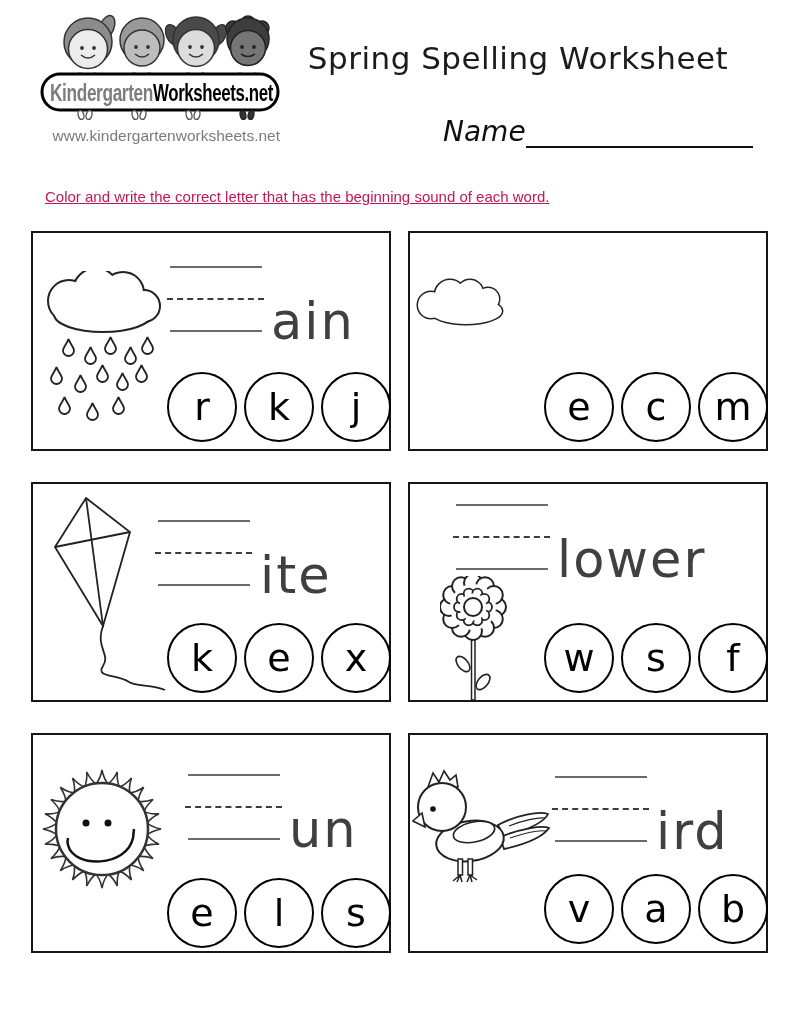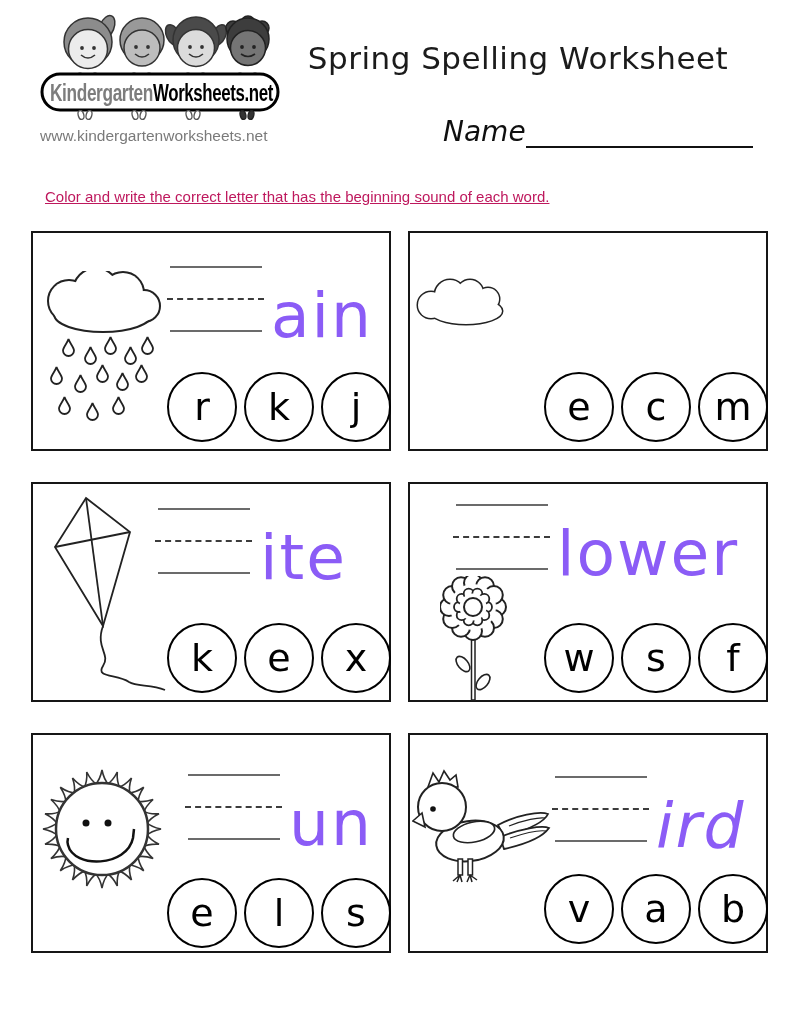--- a/index.html
+++ b/index.html
@@ -4,49 +4,49 @@
 <style>
   html,body{margin:0;padding:0;}
   body{
     width:800px;height:1035px;background:#ffffff;position:relative;
     font-family:"DejaVu Sans","Liberation Sans",sans-serif;color:#111;
     overflow:hidden;
   }
   
   .logo{position:absolute;left:40px;top:12px;width:240px;}
   .logo svg{display:block;}
-  .website{margin-top:3px;text-align:left;color:#7a7a7a;font-size:15.5px;
+  .website{margin-top:3px;text-align:right;color:#7a7a7a;font-size:15.5px;
     font-family:"Liberation Sans",sans-serif;}
   .title{position:absolute;left:283px;top:40px;width:470px;text-align:center;
     font-size:31px;color:#1b1b1b;letter-spacing:0.5px;}
   .name-row{position:absolute;left:443px;top:116px;width:310px;display:flex;align-items:flex-end;}
   .name-label{font-size:28px;color:#0f0f0f;line-height:1.1;font-style:italic;}
   .name-line{flex:1;height:30px;border-bottom:2.5px solid #111;}
   .instructions{position:absolute;left:45px;top:188px;width:725px;
     font-family:"Liberation Sans",sans-serif;font-size:15px;color:#be185d;text-decoration:underline;}
   
   .grid{position:absolute;left:31px;top:231px;display:grid;
     grid-template-columns:361px 361px;column-gap:16px;row-gap:31px;}
   .card{position:relative;width:356px;height:216px;border:2.5px solid #161616;background:#fff;}
   .pic{position:absolute;}
   .write-word{position:absolute;display:flex;align-items:flex-end;gap:7px;}
   .lines{width:97px;}
   .ln{height:0;}
   .ln.s{border-top:2px solid #6b6b6b;width:92px;margin:0 auto;}
   .ln.d{border-top:2px dashed #3c3c3c;width:97px;margin:30px auto;}
-  .word{font-size:63px;line-height:1;letter-spacing:2px;color:#8b5cf6;margin-bottom:-15px;white-space:nowrap;}
+  .word{font-size:51px;line-height:1;letter-spacing:2px;color:#404040;margin-bottom:-15px;white-space:nowrap;}
   .letters{position:absolute;left:134px;top:139px;display:flex;gap:7px;}
   .letter-circle{width:66px;height:66px;border:2px solid #000;border-radius:50%;
     display:flex;align-items:center;justify-content:center;font-size:38px;color:#000;background:#fff;}
   .c1 .write-word{left:134px;top:33px;}
   .c2 .write-word{left:101px;top:38px;}
-  .c3 .write-word{left:122px;top:24px;gap:8px;}
+  .c3 .write-word{left:122px;top:36px;gap:8px;}
   .c4 .write-word{left:43px;top:20px;}
   .c5 .write-word{left:152px;top:39px;}
-  .c6 .write-word{left:142px;top:41px;font-style:italic;}
+  .c6 .write-word{left:142px;top:41px;}
   .c5 .letters{top:143px;}
   .c1 .pic{left:6px;top:38px;}
   .c2 .pic{left:4px;top:38px;}
   .c3 .pic{left:12px;top:8px;}
   .c4 .pic{left:30px;top:92px;}
   .c5 .pic{left:8px;top:28px;}
   .c6 .pic{left:2px;top:34px;}
   
   .footer{position:absolute;left:0;right:0;top:981px;text-align:center;
     color:#4c4c4c;font-size:15px;line-height:1.3;}

